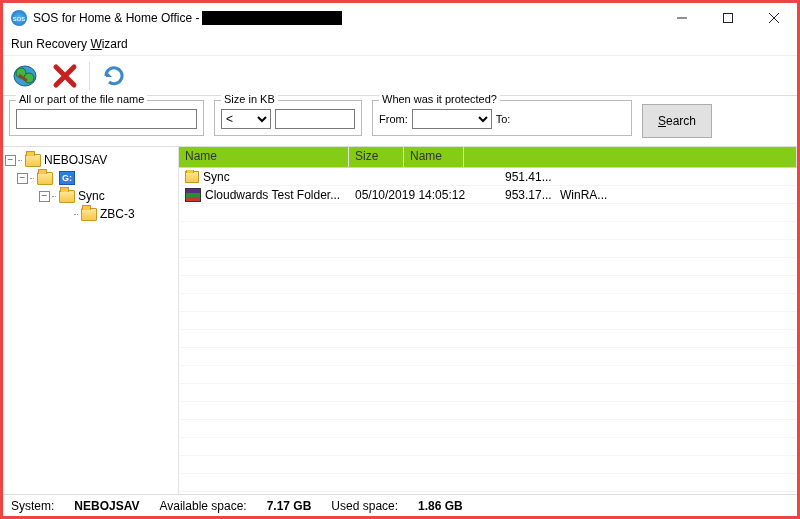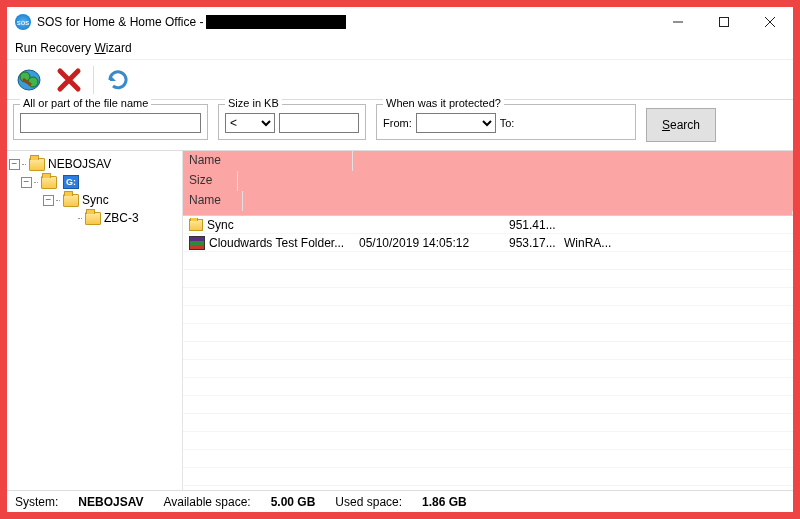--- a/index.html
+++ b/index.html
@@ -1,17 +1,17 @@
 <!DOCTYPE html>
 <html><head>
 <meta charset="utf-8">
 <style>
   * { box-sizing: border-box; }
   html, body { margin: 0; padding: 0; font-family: 'Segoe UI', Tahoma, sans-serif; font-size: 12px; color: #000; background: #fff; }
-  .window { width: 800px; height: 519px; display: flex; flex-direction: column; border: 7px solid #ef4444; }
+  .window { width: 800px; height: 519px; display: flex; flex-direction: column; border: 3px solid #ef4444; }
   
   .titlebar { height: 30px; display: flex; align-items: center; padding: 0 0 0 8px; background: #fff; }
   .titlebar .app-icon { width: 16px; height: 16px; background: radial-gradient(circle at 50% 50%, #5bb6f0, #0a6ec7); border-radius: 50%; display: flex; align-items: center; justify-content: center; font-size: 8px; color: #fff; margin-right: 6px; }
   .titlebar .title { white-space: nowrap; }
   .titlebar .redact { width: 140px; height: 14px; background: #000; margin-left: 2px; }
   .titlebar .spacer { flex: 1; }
   .titlebar .win-btn { width: 46px; height: 30px; display: flex; align-items: center; justify-content: center; }
   .titlebar .win-btn svg { stroke: #222; stroke-width: 1; }
   
   .menubar { height: 22px; display: flex; align-items: center; padding: 0 8px; background: #fff; }
@@ -42,21 +42,21 @@
   .tree { width: 176px; border-right: 1px solid #e4e4e4; padding: 4px 2px; overflow: hidden; font-size: 12px; }
   .tree-row { display: flex; align-items: center; height: 18px; white-space: nowrap; }
   .twist { width: 11px; height: 11px; border: 1px solid #888; display: flex; align-items: center; justify-content: center; font-size: 10px; line-height: 10px; margin-right: 2px; color: #555; cursor: default; user-select: none; }
   .twist-space { width: 13px; display: inline-block; }
   .dotline { display: inline-block; height: 1px; border-top: 1px dotted #999; vertical-align: middle; }
   .folder-ico { width: 16px; height: 13px; background: linear-gradient(#ffe79a,#f7c84a); border: 1px solid #c79a1f; border-radius: 1px; margin: 0 3px; position: relative; }
   .folder-ico::before { content: ""; position: absolute; top: -4px; left: 0; width: 7px; height: 4px; background: #f7c84a; border: 1px solid #c79a1f; border-bottom: none; border-radius: 1px 1px 0 0; }
   .drive-ico { width: 16px; height: 14px; background: #2b7de1; color: #fff; font-size: 9px; font-weight: bold; display: flex; align-items: center; justify-content: center; margin: 0 3px; border: 1px solid #1858a6; }
   
   .list { flex: 1; display: flex; flex-direction: column; overflow: hidden; }
-  .list-header { display: flex; background: #fca5a5; border-bottom: 1px solid #d0d0d0; flex-direction: column; }
+  .list-header { display: flex; background: #84cc16; border-bottom: 1px solid #d0d0d0; }
   .col { height: 20px; border-right: 1px solid #e0e0e0; padding: 2px 6px; font-size: 12px; color: #333; overflow: hidden; white-space: nowrap; text-overflow: ellipsis; }
   .col-name { width: 170px; }
   .col-date { width: 150px; }
   .col-size { width: 55px; }
   .col-type { width: 60px; }
   .col-flex { flex: 1; }
   .list-body { flex: 1; overflow: hidden; background: #fff; }
   .list-row { display: flex; height: 18px; align-items: center; border-bottom: 1px solid #f5f5f5; }
   .list-row .cell { padding: 0 6px; font-size: 12px; overflow: hidden; white-space: nowrap; text-overflow: ellipsis; display: flex; align-items: center; }
   .cell-name { width: 170px; }
@@ -226,18 +226,18 @@
           <div class="empty-row"></div>
         </div>
     </div>
 
   </div>
 
   <div class="status">
     <span>System:</span>
     <b>NEBOJSAV</b>
     <span>Available space:</span>
-    <b>5.00 GB</b>
+    <b>7.17 GB</b>
     <span>Used space:</span>
     <b>1.86 GB</b>
   </div>
 
 </div>
 
 </body></html>

